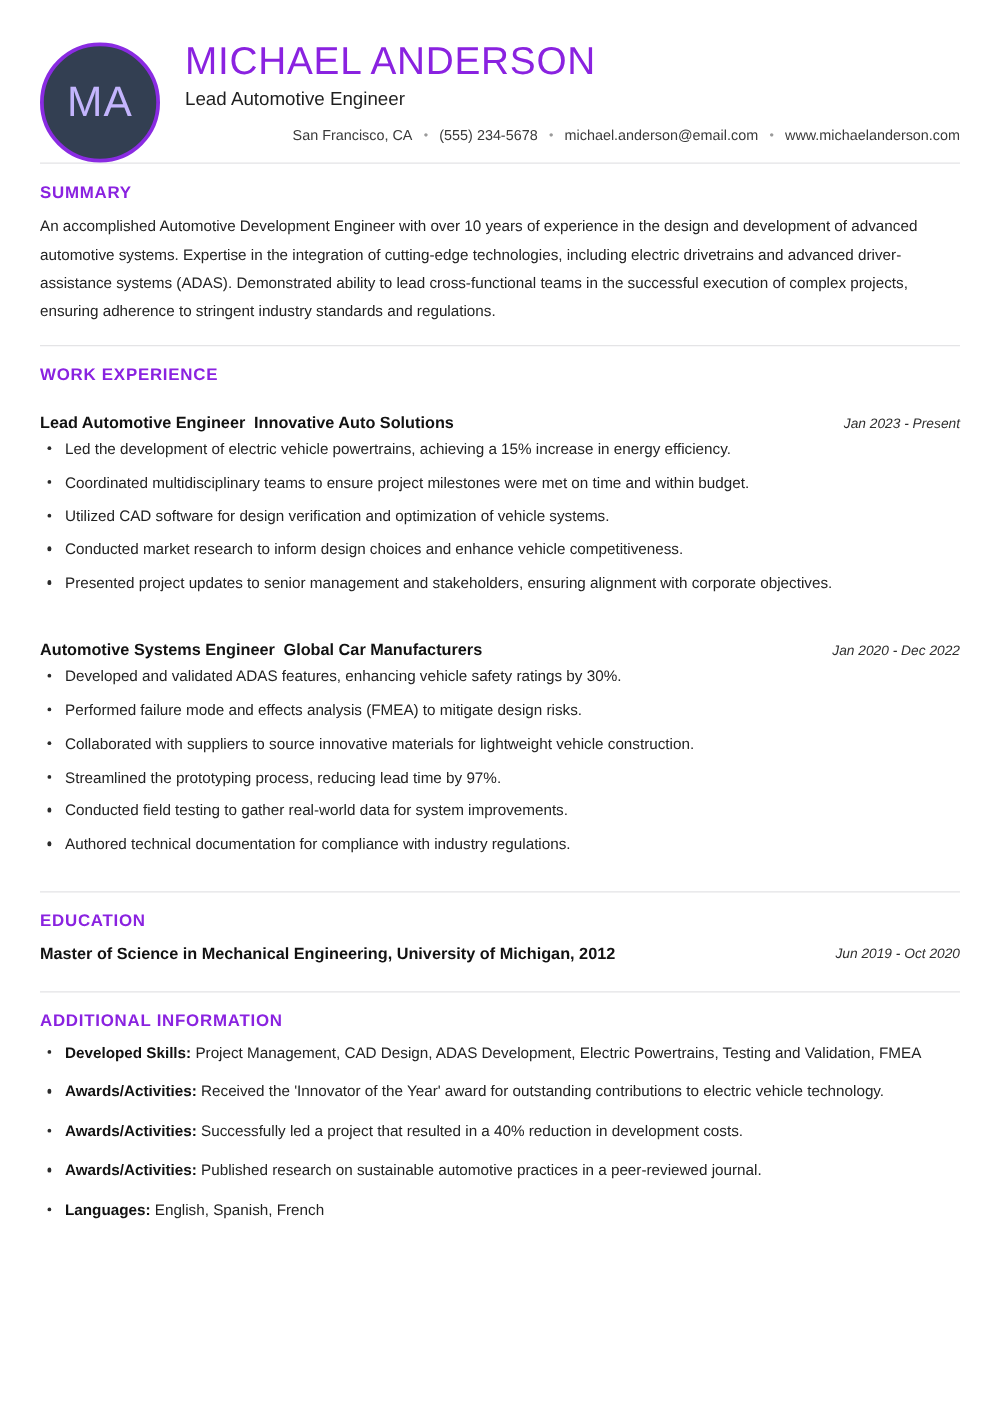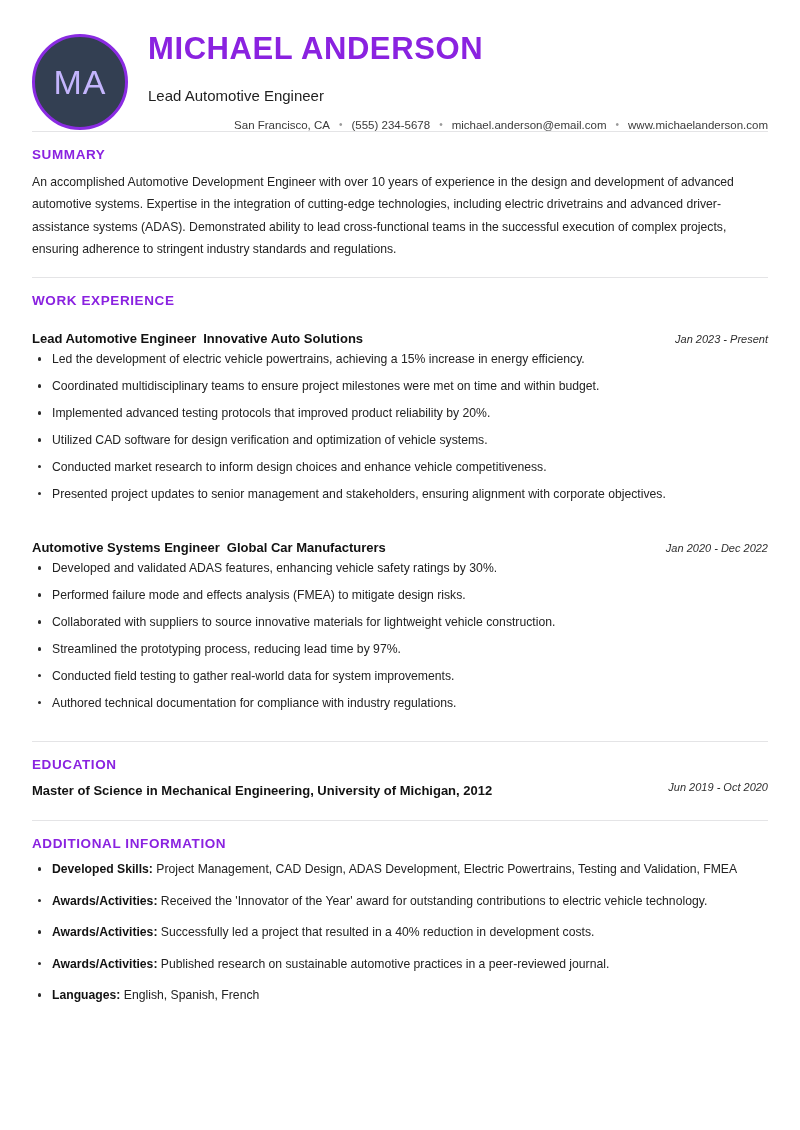--- a/index.html
+++ b/index.html
@@ -50,25 +50,25 @@
     font-weight: 400;
     letter-spacing: 1px;
     font-family: "Liberation Sans", sans-serif;
   }
   .header-text {
     flex: 1;
     padding-top: 2px;
   }
   .full-name {
     font-size: 31px;
-    font-weight: bold;
+    font-weight: normal;
     color: #8a22e0;
     letter-spacing: 0.6px;
     line-height: 1.12;
-    margin: 0 0 20px 0;
+    margin: 0 0 4px 0;
   }
   .job-title {
     font-size: 15px;
     font-weight: 400;
     color: #1f1f1f;
     margin: 0 0 14px 0;
     line-height: 1.2;
   }
   .contact-line {
     display: flex;
@@ -160,21 +160,21 @@
     border-radius: 50%;
     background: #2b2b2b;
   }
 
   .exp-gap { height: 10px; }
   .section-bottom-pad { height: 16px; }
 
   
   .edu-head {
     display: flex;
-    align-items: flex-start;
+    align-items: center;
     justify-content: space-between;
     padding-bottom: 4px;
   }
   .edu-degree {
     font-size: 13px;
     font-weight: bold;
     color: #121212;
     line-height: 1.5;
   }
 
@@ -246,21 +246,20 @@
     <div class="entry">
       <div class="entry-head">
         <div class="entry-head-left">
           <span>Lead Automotive Engineer</span><span class="entry-company">Innovative Auto Solutions</span>
         </div>
         <div class="entry-date">Jan 2023 - Present</div>
       </div>
       <ul class="bullets">
         <li>Led the development of electric vehicle powertrains, achieving a 15% increase in energy efficiency.</li>
         <li>Coordinated multidisciplinary teams to ensure project milestones were met on time and within budget.</li>
-        <li>Implemented advanced testing protocols that improved product reliability by 20%.</li>
         <li>Utilized CAD software for design verification and optimization of vehicle systems.</li>
         <li>Conducted market research to inform design choices and enhance vehicle competitiveness.</li>
         <li>Presented project updates to senior management and stakeholders, ensuring alignment with corporate objectives.</li>
       </ul>
     </div>
 
     <div class="exp-gap"></div>
 
     <div class="entry">
       <div class="entry-head">

